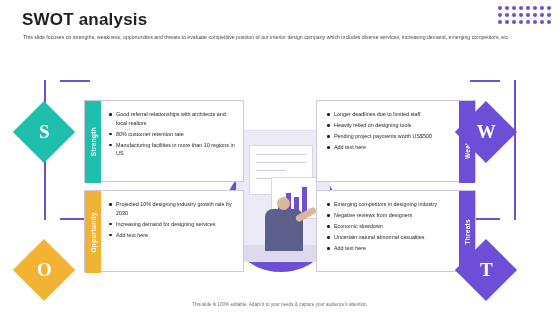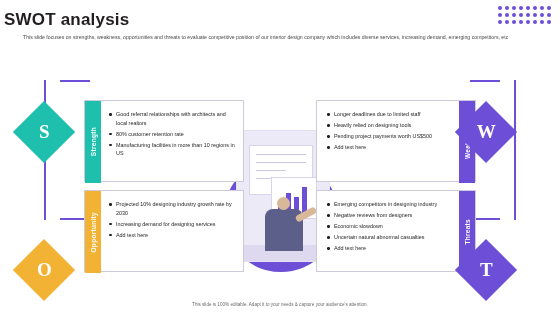--- a/index.html
+++ b/index.html
@@ -12,21 +12,21 @@
     position:relative;
   }
   
   .dots{
     position:absolute;top:6px;right:8px;
     display:grid;grid-template-columns:repeat(8,5px);grid-template-rows:repeat(3,5px);
     gap:2px;
   }
   .dots i{display:block;width:4px;height:4px;border-radius:50%;background:#6c4fd6;}
   .title{
-    position:absolute;left:4px;top:10px;
+    position:absolute;left:22px;top:10px;
     font-size:17px;font-weight:bold;letter-spacing:.2px;color:#231f20;
   }
   .subtitle{
     position:absolute;left:23px;top:33px;width:500px;
     font-size:5.2px;line-height:8px;color:#4a4a4a;
   }
   .canvas{position:absolute;left:0;top:48px;width:560px;height:240px;}
 
   
   .centerimg{

